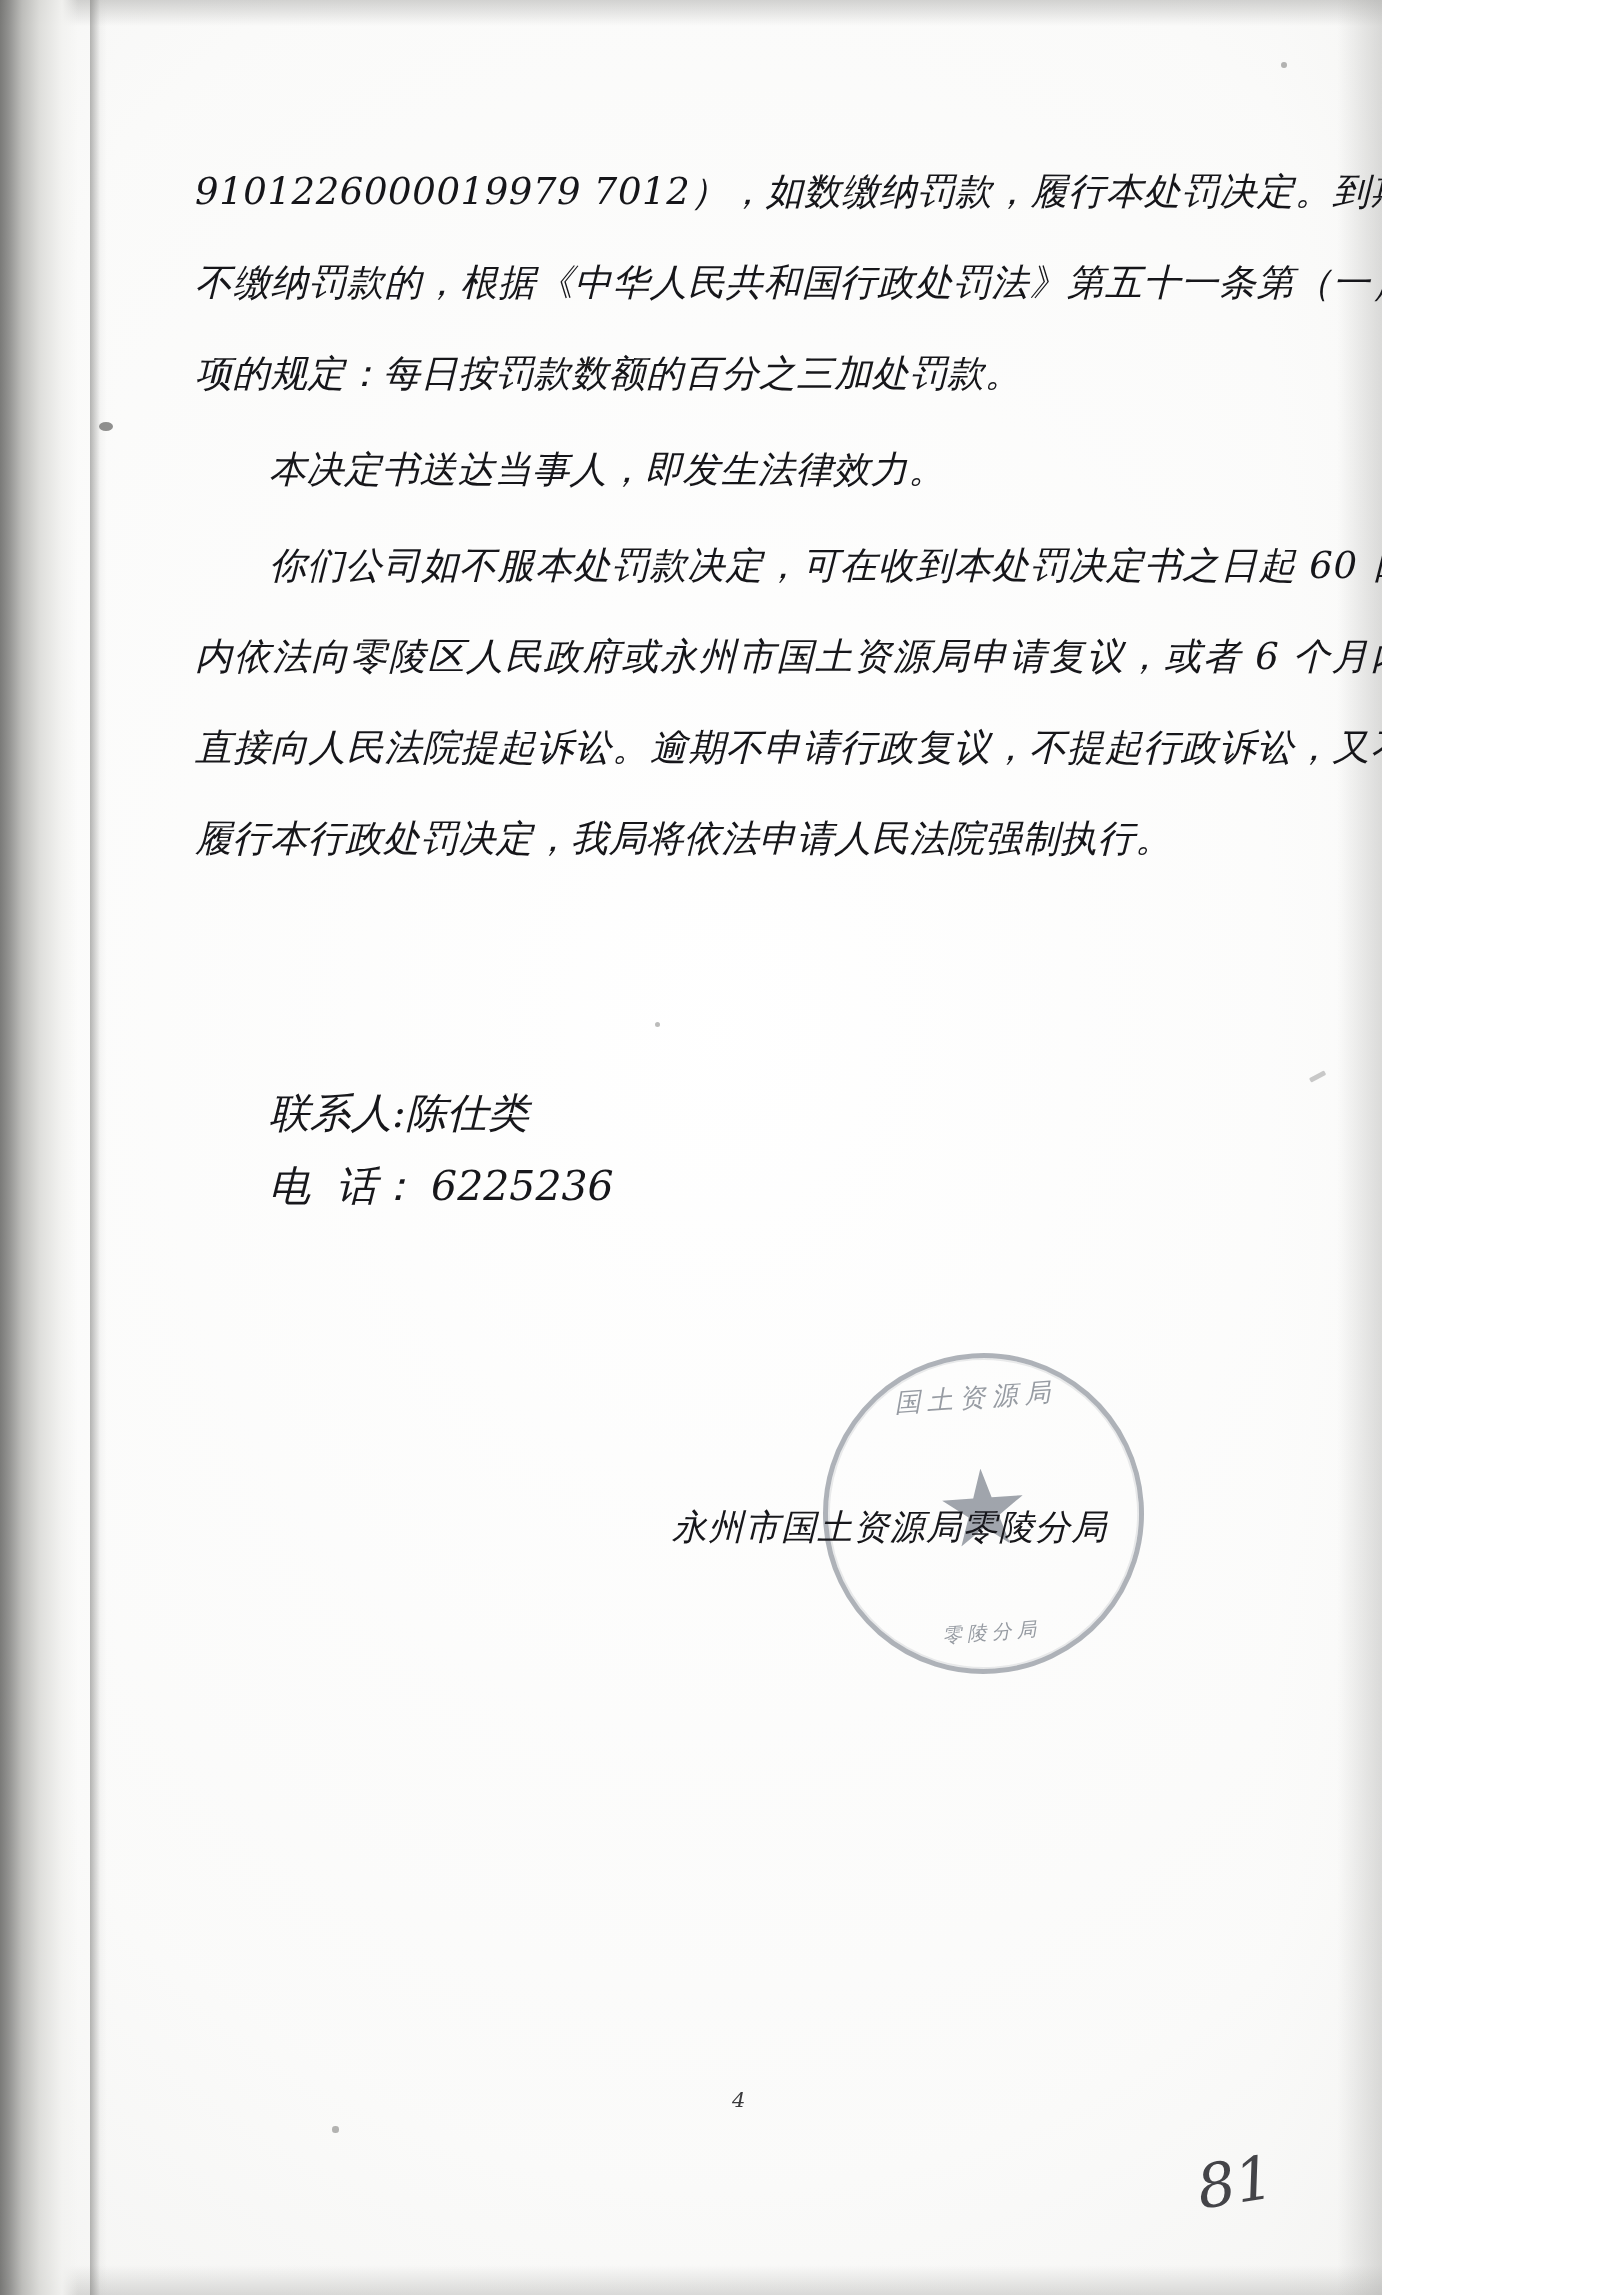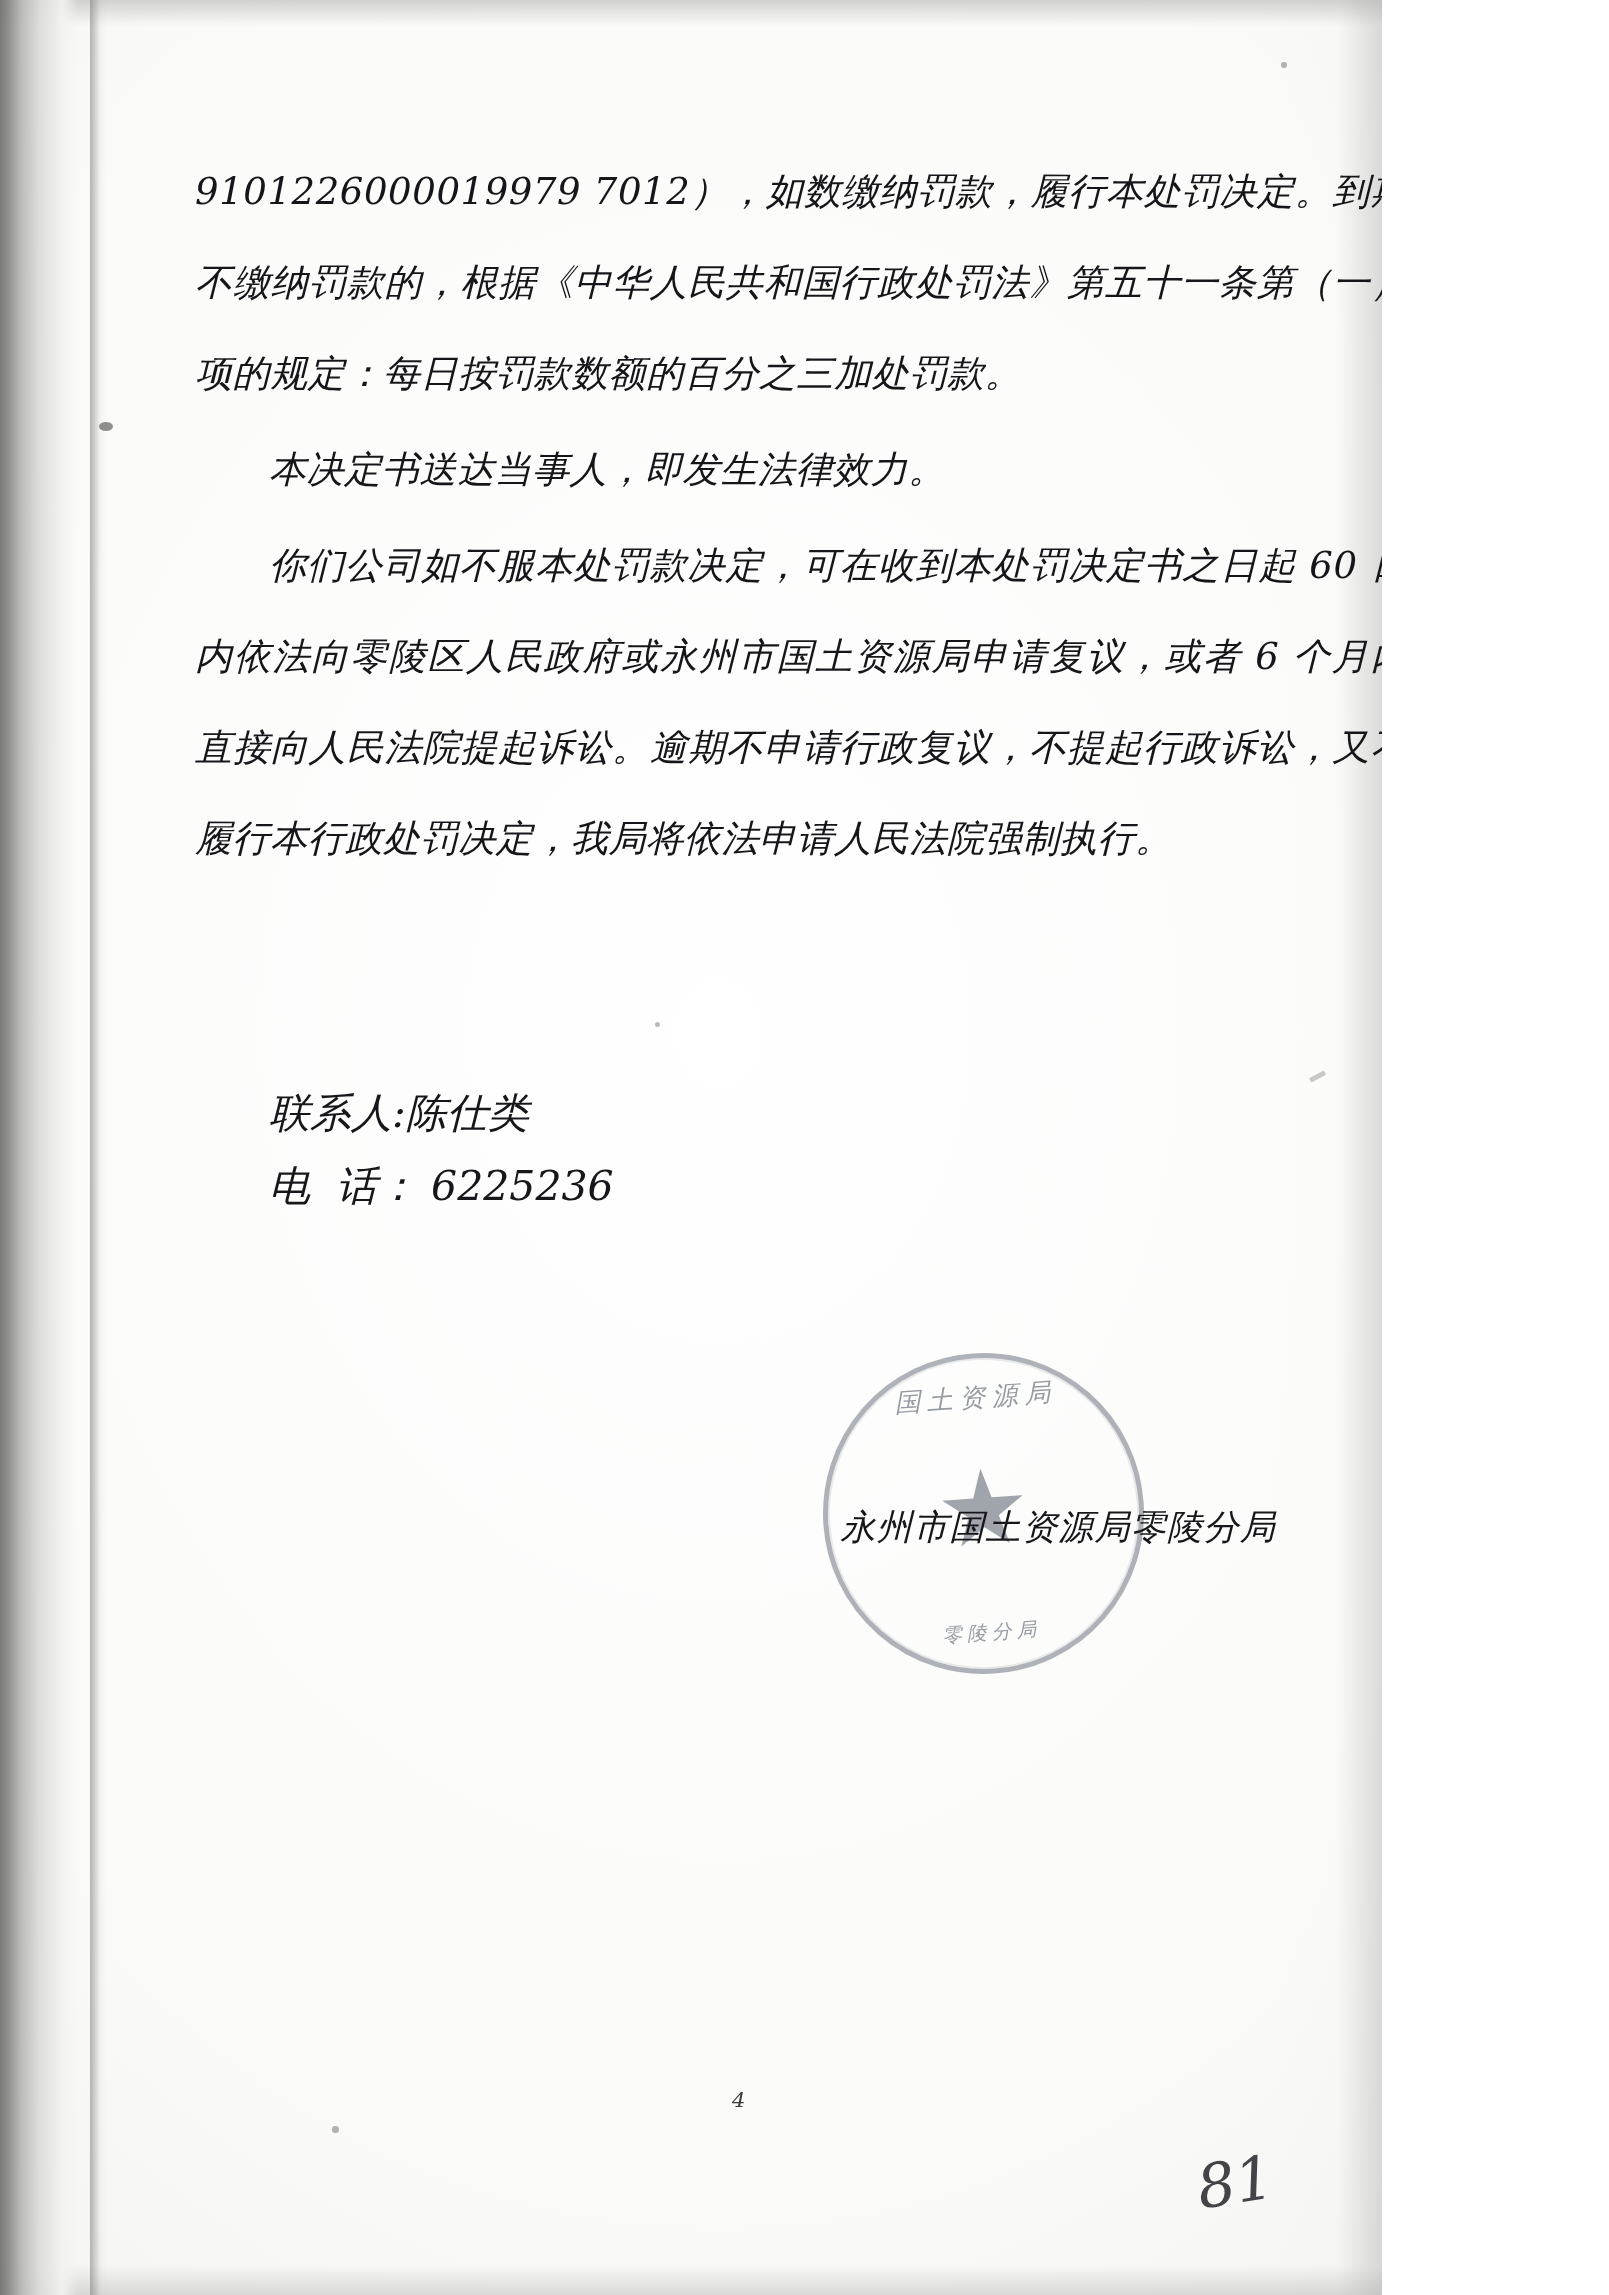--- a/index.html
+++ b/index.html
@@ -96,27 +96,27 @@
     font-size: 41px;
     line-height: 73px;
     color: #17171b;
     font-family: "DejaVu Serif", "Liberation Serif", serif;
   }
   .contact-line { white-space: pre; }
 
   
   .signature {
     position: absolute;
-    left: 692px;
+    left: 672px;
     top: 1486px;
     font-size: 35px;
     line-height: 82px;
     color: #17171b;
     letter-spacing: 1.3px;
-    text-align: right;
+    text-align: left;
     width: 584px;
     font-family: "DejaVu Serif", "Liberation Serif", serif;
   }
   .sig-date { letter-spacing: 3.9px; }
 
   
   .seal {
     position: absolute;
     left: 823px;
     top: 1353px;

